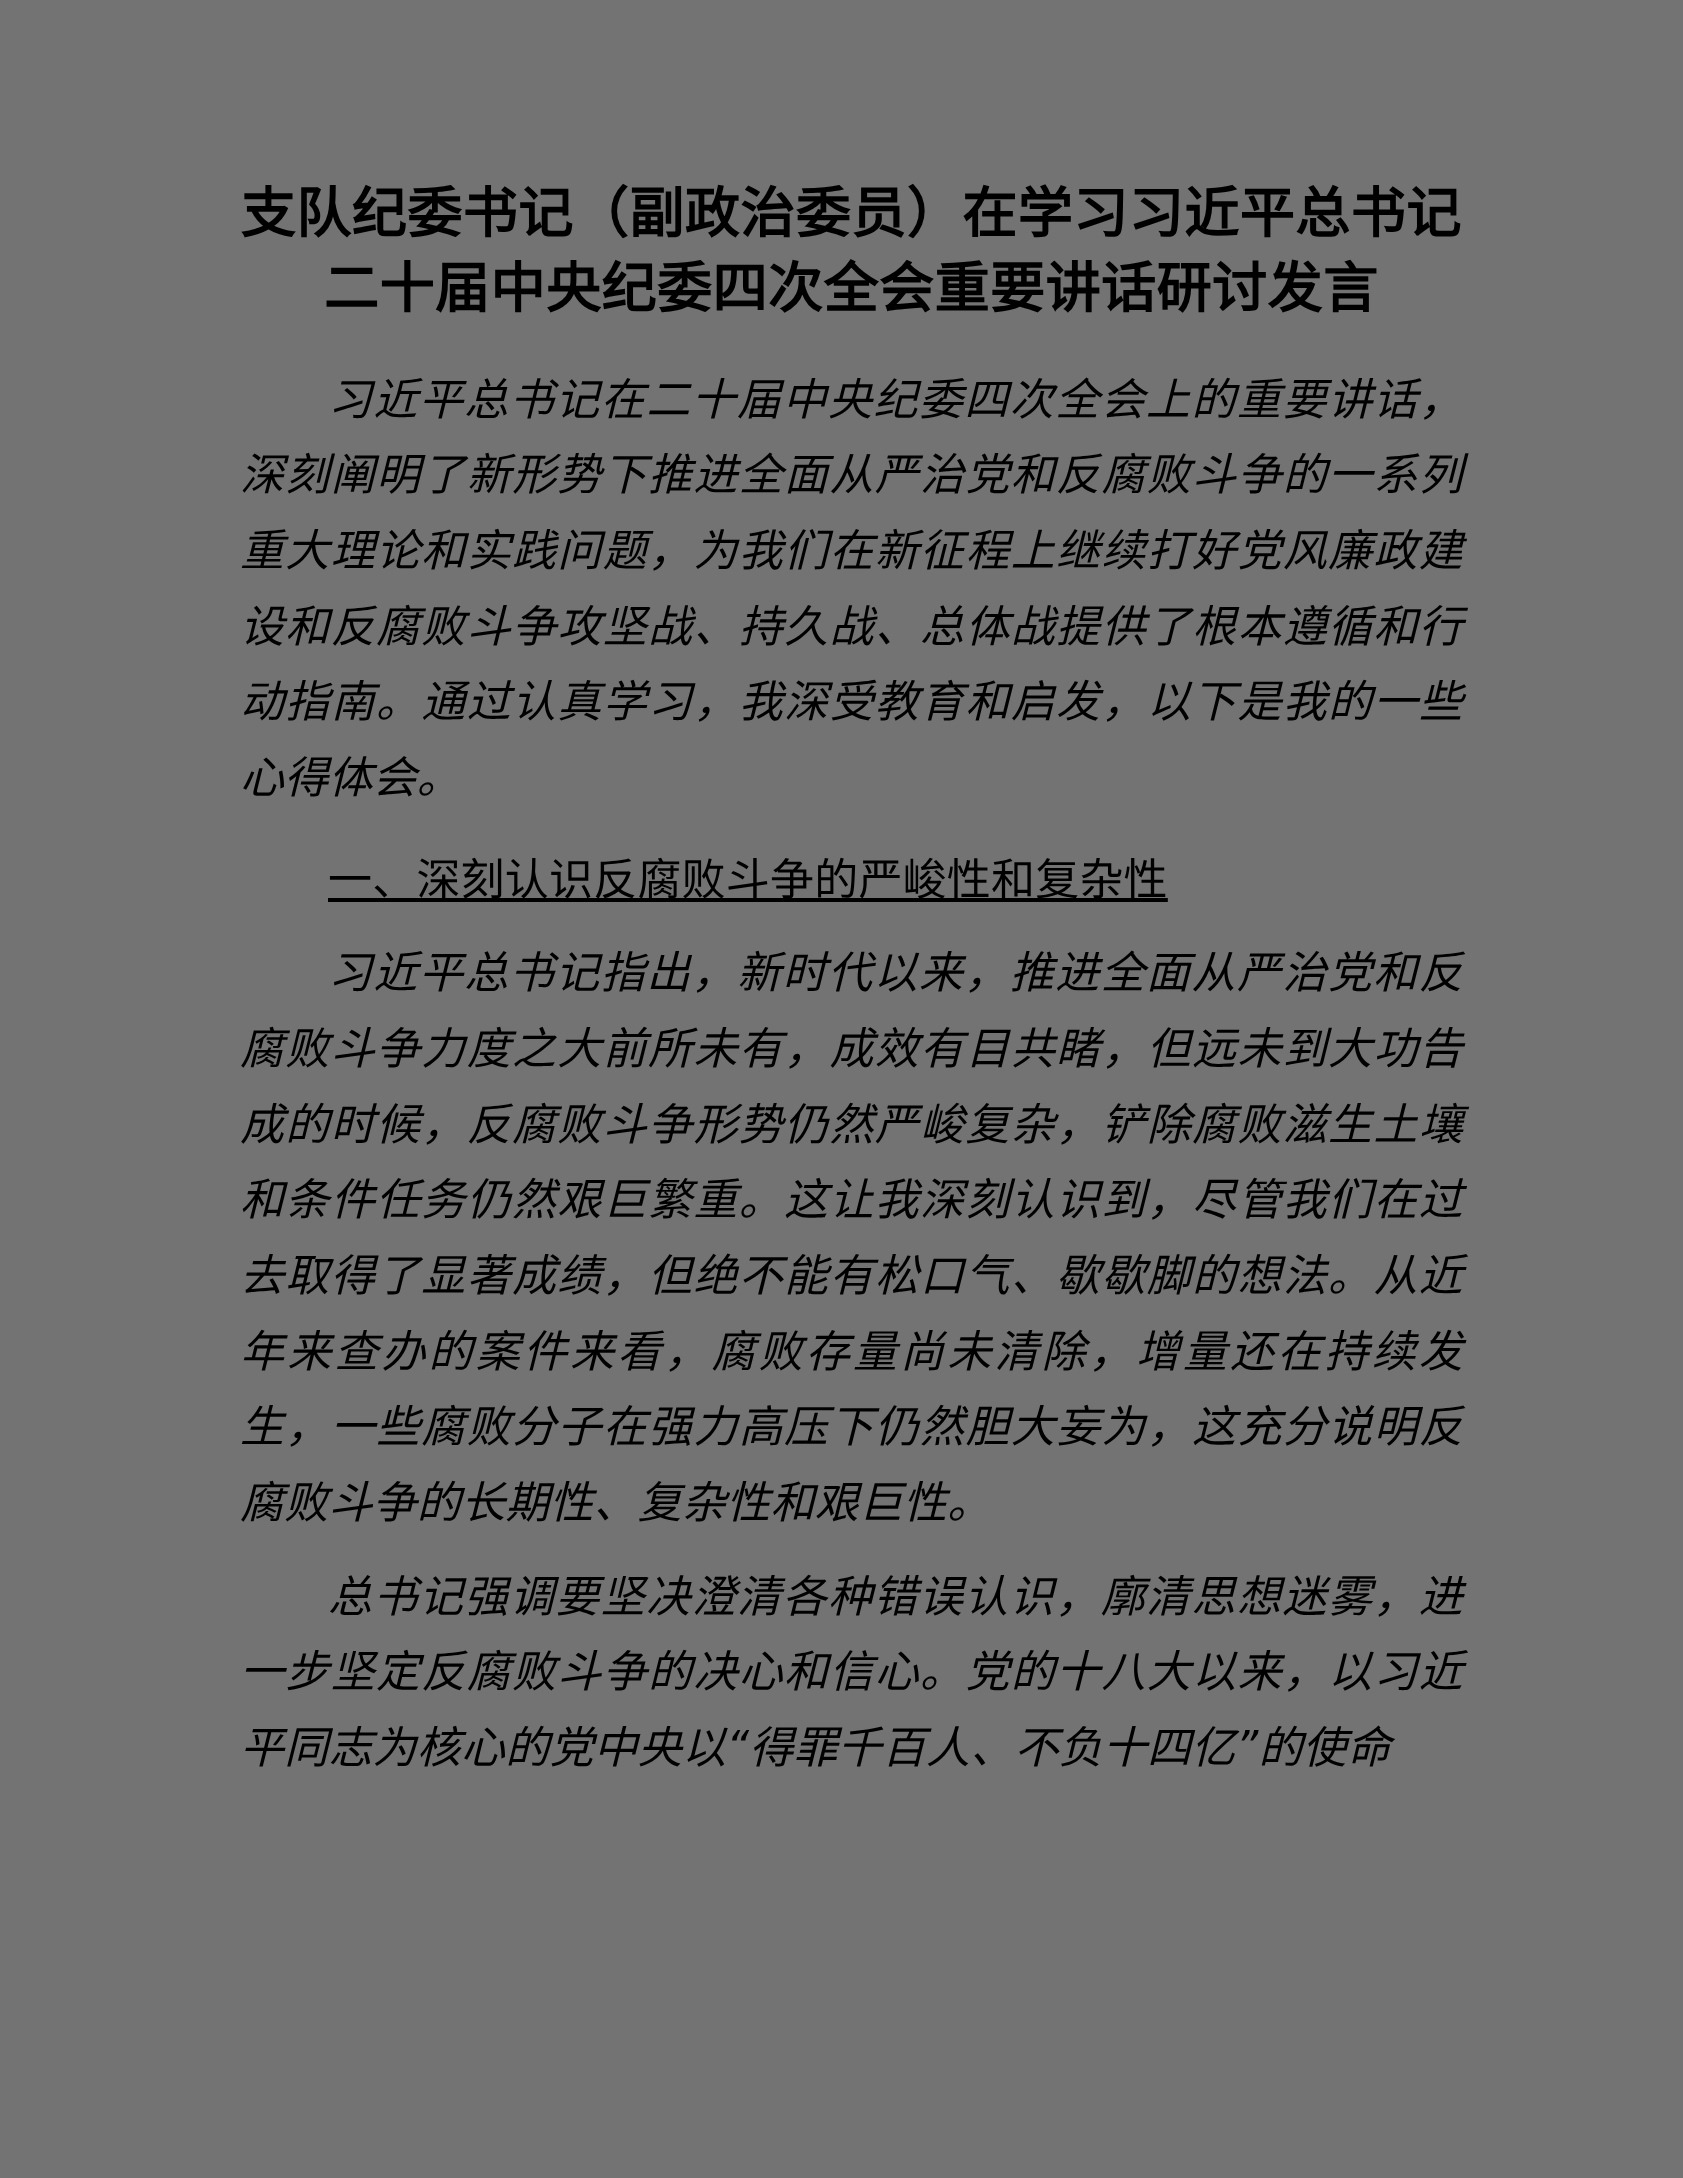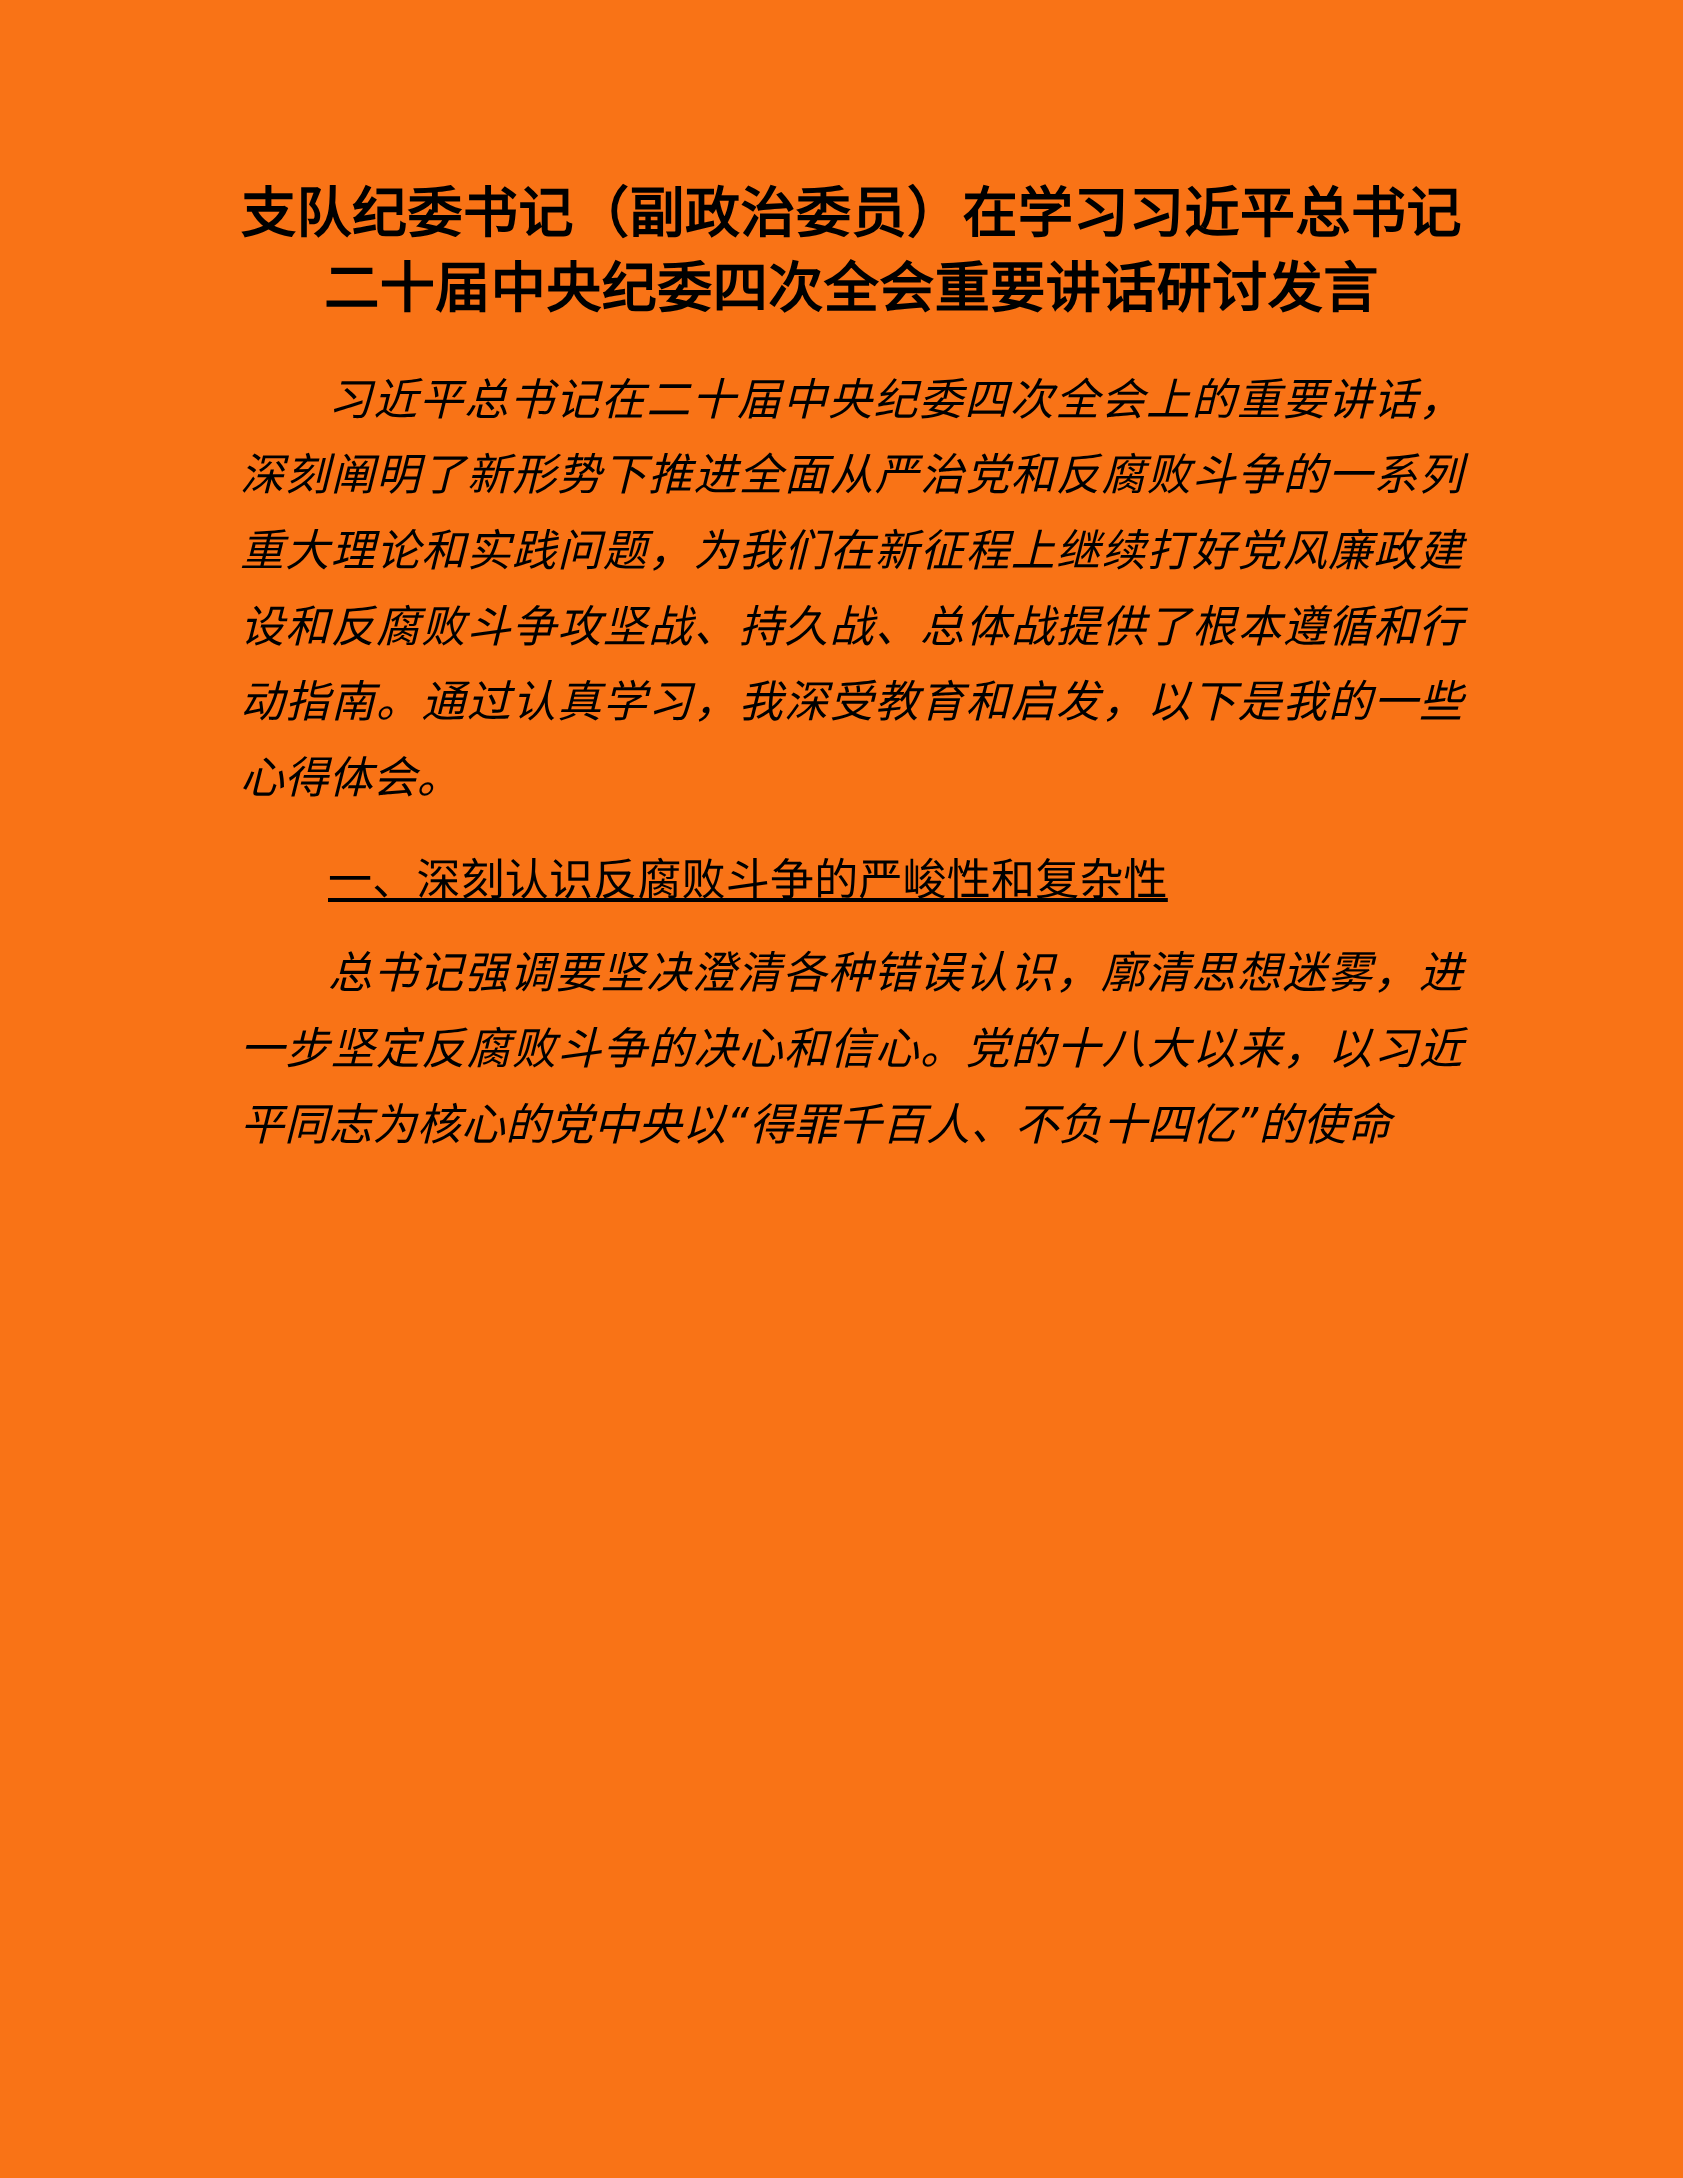--- a/index.html
+++ b/index.html
@@ -12,21 +12,21 @@
     width: 1683px;
     min-height: 2178px;
     font-family: "DejaVu Sans", "Liberation Sans", sans-serif;
     color: #000000;
   }
   .page {
     width: 1683px;
     min-height: 2178px;
     box-sizing: border-box;
     padding: 176px 220px 59px 240px;
-    background: #f97316;
+    background: #737373;
   }
   .doc-title {
     font-size: 55px;
     font-weight: 700;
     line-height: 1.36;
     text-align: center;
     letter-spacing: 0.5px;
     margin: 0 0 36px 0;
     font-family: "DejaVu Sans", "Liberation Sans", sans-serif;
   }
@@ -53,18 +53,19 @@
 <body>
 
 <div class="page">
 
   <h1 class="doc-title">支队纪委书记（副政治委员）在学习习近平总书记二十届中央纪委四次全会重要讲话研讨发言</h1>
 
   <p class="para">习近平总书记在二十届中央纪委四次全会上的重要讲话，深刻阐明了新形势下推进全面从严治党和反腐败斗争的一系列重大理论和实践问题，为我们在新征程上继续打好党风廉政建设和反腐败斗争攻坚战、持久战、总体战提供了根本遵循和行动指南。通过认真学习，我深受教育和启发，以下是我的一些心得体会。</p>
 
   <p class="heading">一、深刻认识反腐败斗争的严峻性和复杂性</p>
 
+  <p class="para">习近平总书记指出，新时代以来，推进全面从严治党和反腐败斗争力度之大前所未有，成效有目共睹，但远未到大功告成的时候，反腐败斗争形势仍然严峻复杂，铲除腐败滋生土壤和条件任务仍然艰巨繁重。这让我深刻认识到，尽管我们在过去取得了显著成绩，但绝不能有松口气、歇歇脚的想法。从近年来查办的案件来看，腐败存量尚未清除，增量还在持续发生，一些腐败分子在强力高压下仍然胆大妄为，这充分说明反腐败斗争的长期性、复杂性和艰巨性。</p>
 
 
   <p class="para">总书记强调要坚决澄清各种错误认识，廓清思想迷雾，进一步坚定反腐败斗争的决心和信心。党的十八大以来，以习近平同志为核心的党中央以“得罪千百人、不负十四亿”的使命</p>
 
 </div>
 
 
 </body></html>

